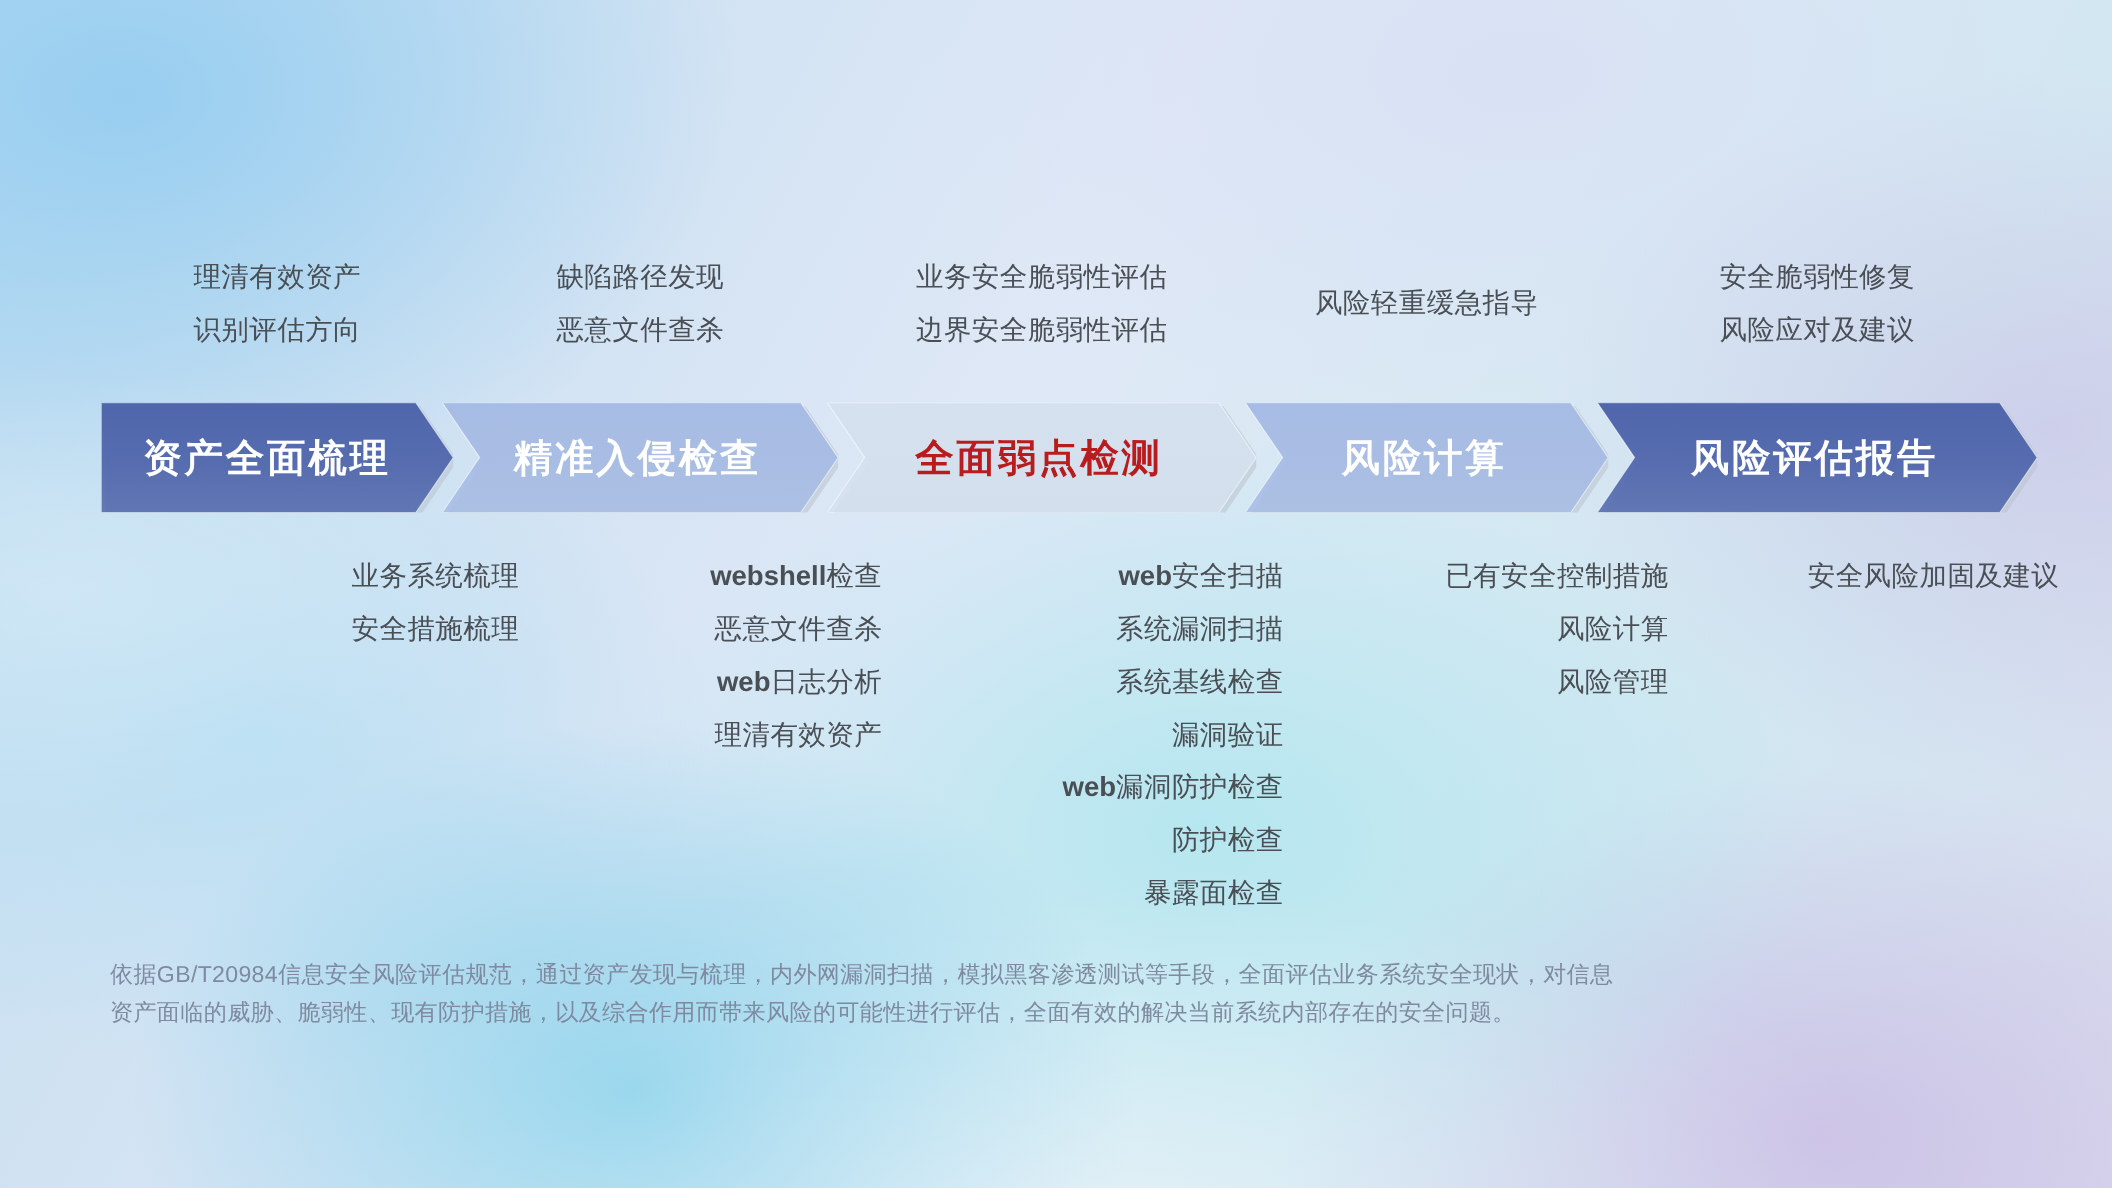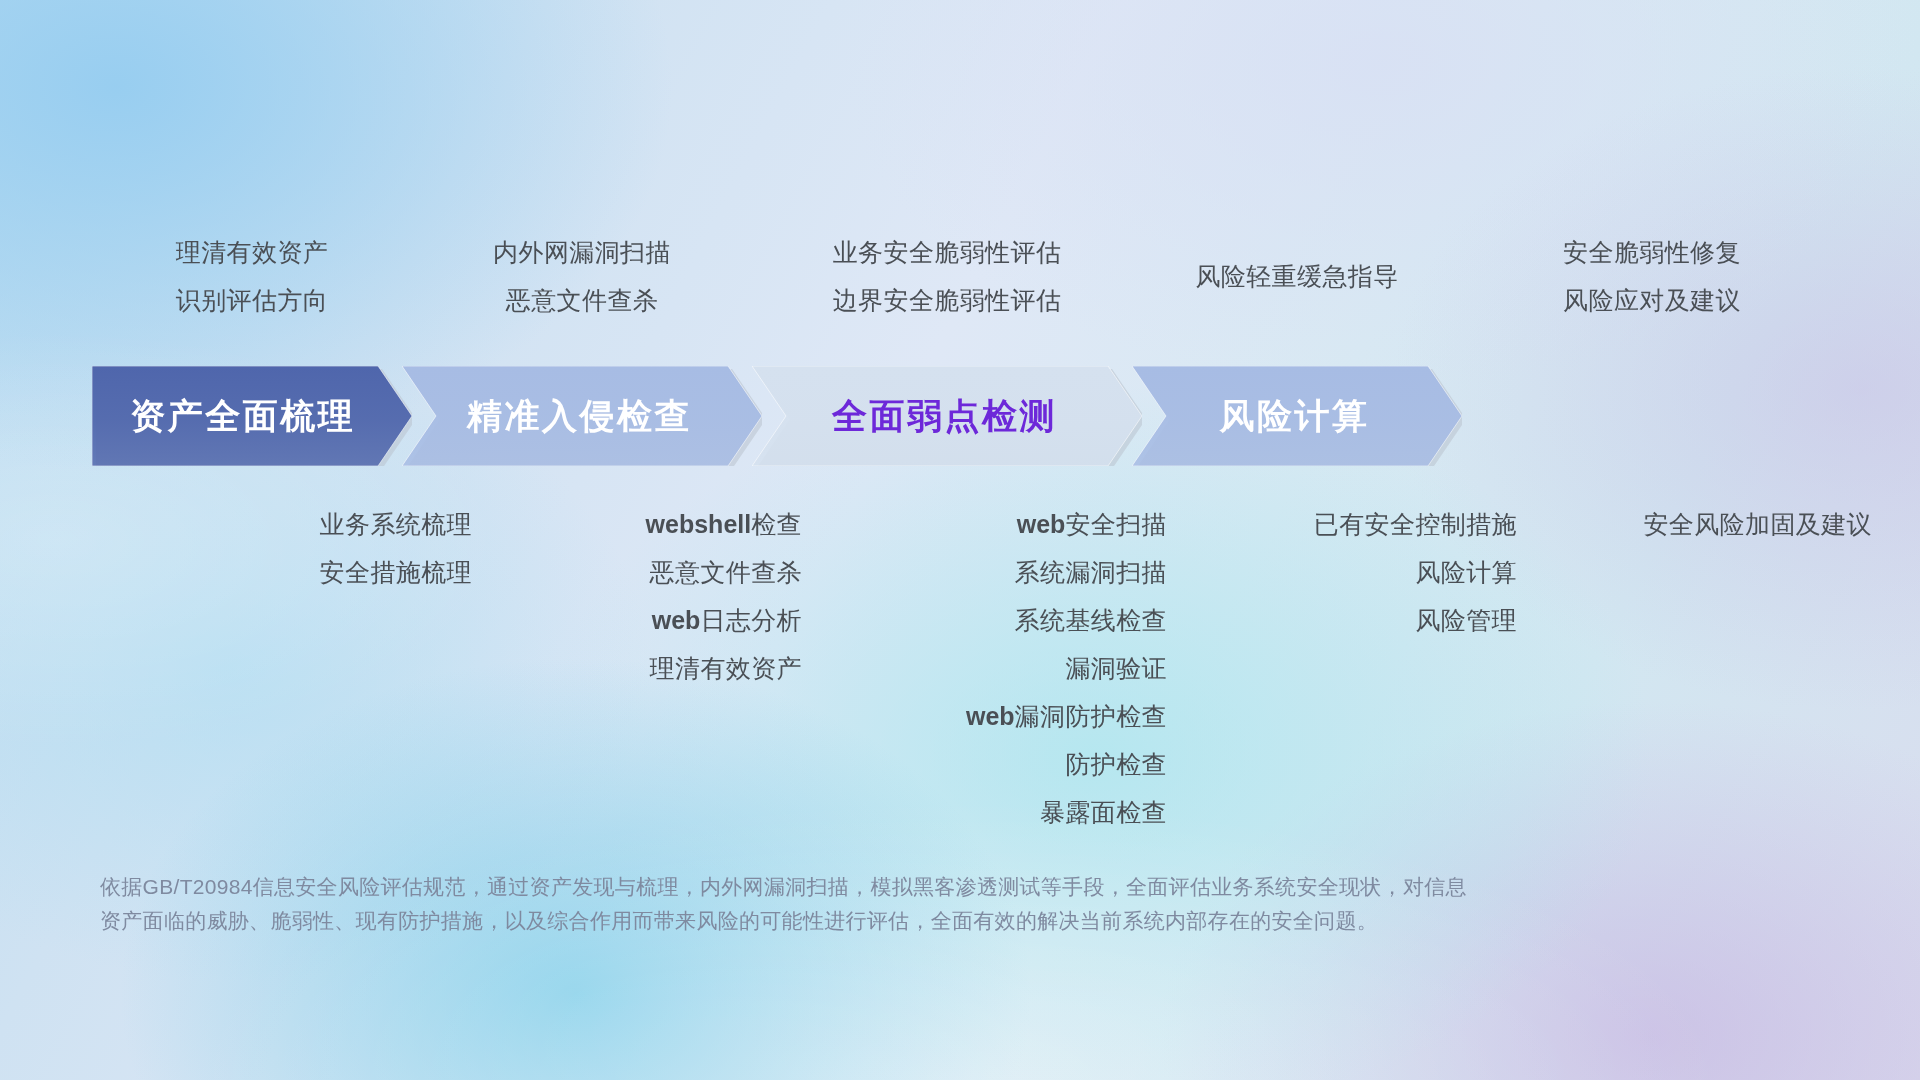--- a/index.html
+++ b/index.html
@@ -134,21 +134,21 @@
 <div id="bg-soft"></div>
 
 <div id="stage">
 
   <div class="notes-row" id="notes-top" style="display: block;">
       <div class="notes-col" style="position: absolute; left: 52px; width: 400px; top: 0px;">
         <span class="note-line">理清有效资产</span>
         <span class="note-line">识别评估方向</span>
       </div>
       <div class="notes-col" style="position: absolute; left: 382px; width: 400px; top: 0px;">
-        <span class="note-line">内外网漏洞扫描</span>
+        <span class="note-line">缺陷路径发现</span>
         <span class="note-line">恶意文件查杀</span>
       </div>
       <div class="notes-col" style="position: absolute; left: 747px; width: 400px; top: 0px;">
         <span class="note-line">业务安全脆弱性评估</span>
         <span class="note-line">边界安全脆弱性评估</span>
       </div>
       <div class="notes-col" style="position: absolute; left: 1097px; width: 400px; top: 24px;">
         <span class="note-line">风险轻重缓急指导</span>
       </div>
       <div class="notes-col" style="position: absolute; left: 1452px; width: 400px; top: 0px;">
@@ -191,35 +191,49 @@
           <defs>
             <linearGradient id="grad2" x1="0" y1="0" x2="0" y2="1">
               <stop offset="0%" stop-color="#d5e1ef" stop-opacity="1"></stop>
               <stop offset="55%" stop-color="#d5e1ef" stop-opacity="0.94"></stop>
               <stop offset="100%" stop-color="#d5e1ef" stop-opacity="0.84"></stop>
             </linearGradient>
           </defs>
           <path d="M 0,0 L 356,0 L 390,50 L 356,100 L 0,100 L 34,50 Z" fill="#b9c2ce" transform="translate(4,3)" opacity="0.55"></path>
           <path d="M 0,0 L 356,0 L 390,50 L 356,100 L 0,100 L 34,50 Z" fill="url(#grad2)" stroke="rgba(255,255,255,0.55)" stroke-width="1"></path>
         </svg>
-        <div class="arrow-label" style="color: #6d28d9; margin-right: 18.7px; margin-left: 13.6px; text-align: center;">全面弱点检测</div>
+        <div class="arrow-label" style="color: #b91c1c; margin-right: 18.7px; margin-left: 13.6px; text-align: center;">全面弱点检测</div>
       </div>
       <div class="arrow" style="left: 1040px; width: 330px;">
         <svg class="shape" viewBox="0 0 330 100" preserveAspectRatio="none" width="330" height="100">
           <defs>
             <linearGradient id="grad3" x1="0" y1="0" x2="0" y2="1">
               <stop offset="0%" stop-color="#a7bce4" stop-opacity="1"></stop>
               <stop offset="55%" stop-color="#a7bce4" stop-opacity="0.94"></stop>
               <stop offset="100%" stop-color="#a7bce4" stop-opacity="0.84"></stop>
             </linearGradient>
           </defs>
           <path d="M 0,0 L 296,0 L 330,50 L 296,100 L 0,100 L 34,50 Z" fill="#b9c2ce" transform="translate(4,3)" opacity="0.55"></path>
           <path d="M 0,0 L 296,0 L 330,50 L 296,100 L 0,100 L 34,50 Z" fill="url(#grad3)" stroke="rgba(255,255,255,0.55)" stroke-width="1"></path>
         </svg>
         <div class="arrow-label" style="color: rgb(255, 255, 255); margin-right: 18.7px; margin-left: 13.6px;">风险计算</div>
+      </div>
+      <div class="arrow" style="left: 1360px; width: 400px;">
+        <svg class="shape" viewBox="0 0 400 100" preserveAspectRatio="none" width="400" height="100">
+          <defs>
+            <linearGradient id="grad4" x1="0" y1="0" x2="0" y2="1">
+              <stop offset="0%" stop-color="#4f66ac" stop-opacity="1"></stop>
+              <stop offset="55%" stop-color="#4f66ac" stop-opacity="0.94"></stop>
+              <stop offset="100%" stop-color="#4f66ac" stop-opacity="0.84"></stop>
+            </linearGradient>
+          </defs>
+          <path d="M 0,0 L 366,0 L 400,50 L 366,100 L 0,100 L 34,50 Z" fill="#b9c2ce" transform="translate(4,3)" opacity="0.55"></path>
+          <path d="M 0,0 L 366,0 L 400,50 L 366,100 L 0,100 L 34,50 Z" fill="url(#grad4)" stroke="rgba(255,255,255,0.55)" stroke-width="1"></path>
+        </svg>
+        <div class="arrow-label" style="color: rgb(255, 255, 255); margin-right: 18.7px; margin-left: 13.6px;">风险评估报告</div>
       </div>
     </div>
 
   <div id="notes-bottom" style="display: block;">
       <div class="bnotes-col" style="position: absolute; left: 32px; width: 440px; top: 0px;">
         <span class="note-line">业务系统梳理</span>
         <span class="note-line">安全措施梳理</span>
       </div>
       <div class="bnotes-col" style="position: absolute; left: 362px; width: 440px; top: 0px;">
         <span class="note-line"><span class="lat">webshell</span>检查</span>

